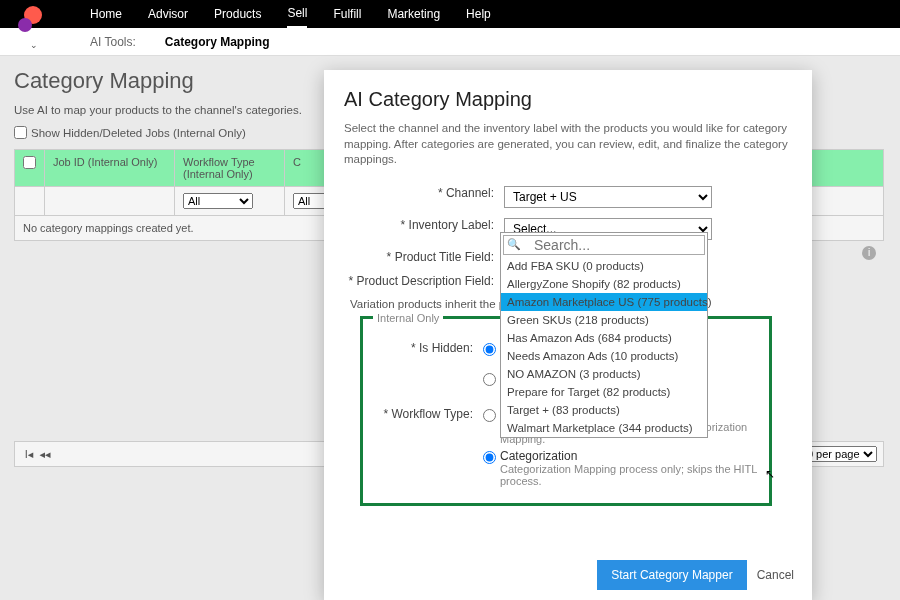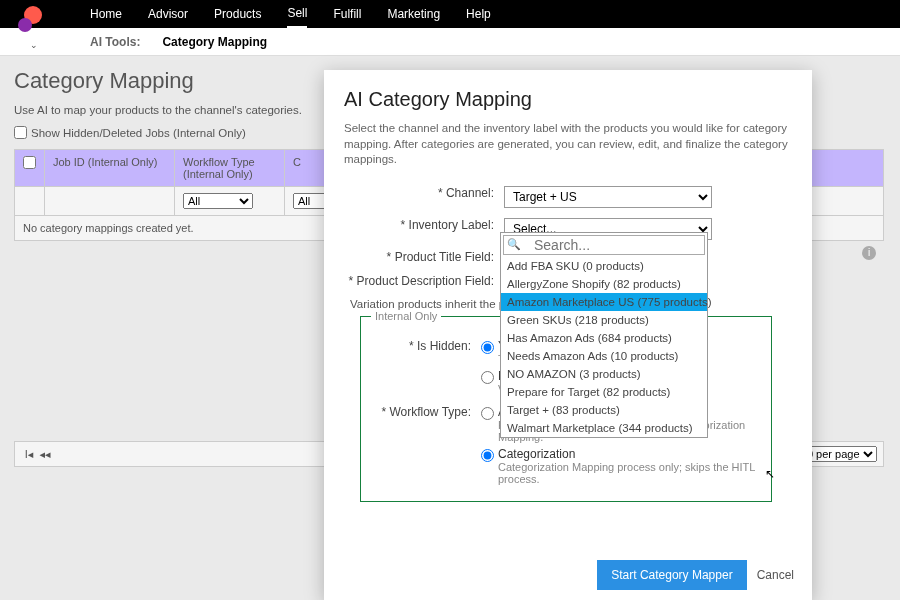--- a/index.html
+++ b/index.html
@@ -8,53 +8,53 @@
   .topbar { height: 28px; background: #000; color: #fff; display: flex; align-items: center; padding-left: 90px; }
   .topbar a { color: #fff; text-decoration: none; margin-right: 26px; font-size: 12px; padding: 6px 0; }
   .topbar a.active { border-bottom: 2px solid #fff; }
   
   .logo { position: absolute; top: 6px; left: 18px; width: 28px; height: 28px; }
   .logo .c1 { width: 18px; height: 18px; border-radius: 50%; background: #ff5a4c; position: absolute; top: 0; left: 6px; }
   .logo .c2 { width: 14px; height: 14px; border-radius: 50%; background: #8a2caa; position: absolute; top: 12px; left: 0; }
   .logo-caret { position: absolute; top: 40px; left: 30px; font-size: 9px; color: #555; }
 
   .subbar { height: 28px; background: #fff; display: flex; align-items: center; padding-left: 90px; border-bottom: 1px solid #ddd; }
-  .subbar .lbl { color: #666; font-size: 12px; margin-right: 22px; font-weight: bold; }
+  .subbar .lbl { color: #666; font-size: 12px; margin-right: 29px; }
   .subbar .val { color: #000; font-size: 12px; font-weight: bold; }
 
   .page { padding: 12px 14px; position: relative; }
   h1.page-title { font-size: 22px; color: #555; font-weight: normal; margin-bottom: 10px; }
   .page-desc { font-size: 11.5px; color: #555; margin-bottom: 10px; }
   .chk-row { display: flex; align-items: center; margin-bottom: 10px; color: #555; font-size: 11.5px; }
   .chk-row input { margin-right: 4px; }
 
   table.grid { width: 870px; border-collapse: collapse; background: #f5f5f5; }
   table.grid th, table.grid td { border: 1px solid #ccc; padding: 6px 8px; font-size: 11px; color: #555; text-align: left; vertical-align: top; }
-  table.grid th { background: #c4b5fd; font-weight: normal; }
+  table.grid th { background: #86efac; font-weight: normal; }
   table.grid select { width: 70px; font-size: 11px; }
   .empty-row td { padding: 10px 8px; background: #f5f5f5; }
 
   .pager { margin-top: 200px; width: 870px; background: #f5f5f5; border: 1px solid #ccc; display: flex; align-items: center; padding: 4px 6px; font-size: 11px; color: #555; }
   .pager .btn { width: 16px; text-align: center; cursor: pointer; }
   .pager .pages { flex: 1; text-align: center; }
   .pager select { font-size: 11px; }
 
   
   .modal { position: absolute; top: 70px; left: 324px; width: 488px; height: 530px; background: #fff; box-shadow: 0 4px 18px rgba(0,0,0,.25); padding: 18px 20px 0 20px; }
   .modal h2 { font-size: 20px; font-weight: normal; color: #222; margin-bottom: 10px; }
   .modal-desc { font-size: 11.5px; color: #666; line-height: 1.35; margin-bottom: 18px; }
 
   .form-row { display: flex; align-items: flex-start; margin-bottom: 10px; }
   .form-row label { width: 160px; text-align: right; font-size: 12px; color: #444; padding-right: 10px; }
   .form-row .req::before { content: "* "; }
   .form-row select, .form-row input[type=text] { width: 208px; height: 22px; font-size: 12px; border: 1px solid #999; padding: 0 4px; background: #fff; }
 
   .variation-note { font-size: 11.5px; color: #555; margin: 6px 0 6px 6px; }
 
-  .internal-box { border: 1px solid #15803d; margin: 4px 20px 0 16px; padding: 8px 10px 6px 10px; }
+  .internal-box { border: 3px solid #15803d; margin: 4px 20px 0 16px; padding: 8px 10px 6px 10px; }
   .internal-box .legend { font-size: 11px; color: #888; position: relative; top: -16px; background: #fff; display: inline-block; padding: 0 4px; }
   .radio-block { display: flex; align-items: flex-start; margin-bottom: 4px; }
   .radio-block input { margin-top: 2px; margin-right: 4px; }
   .radio-label { font-size: 12px; color: #333; }
   .radio-hint { font-size: 11px; color: #888; margin-left: 0; }
   .ib-row { display: flex; margin-bottom: 6px; }
   .ib-row > .lab { width: 110px; text-align: right; font-size: 12px; color: #444; padding-right: 10px; }
   .ib-row .opts { flex: 1; }
 
   .modal-footer { position: absolute; bottom: 10px; right: 18px; display: flex; align-items: center; }

